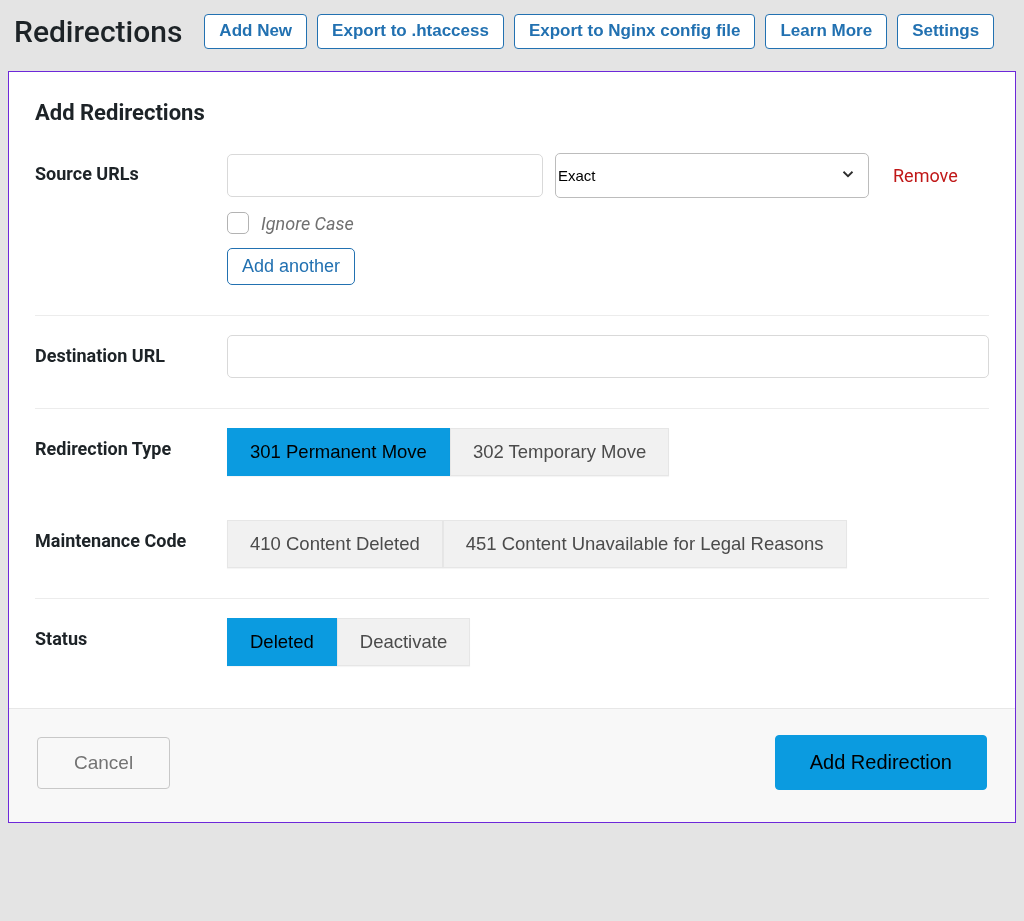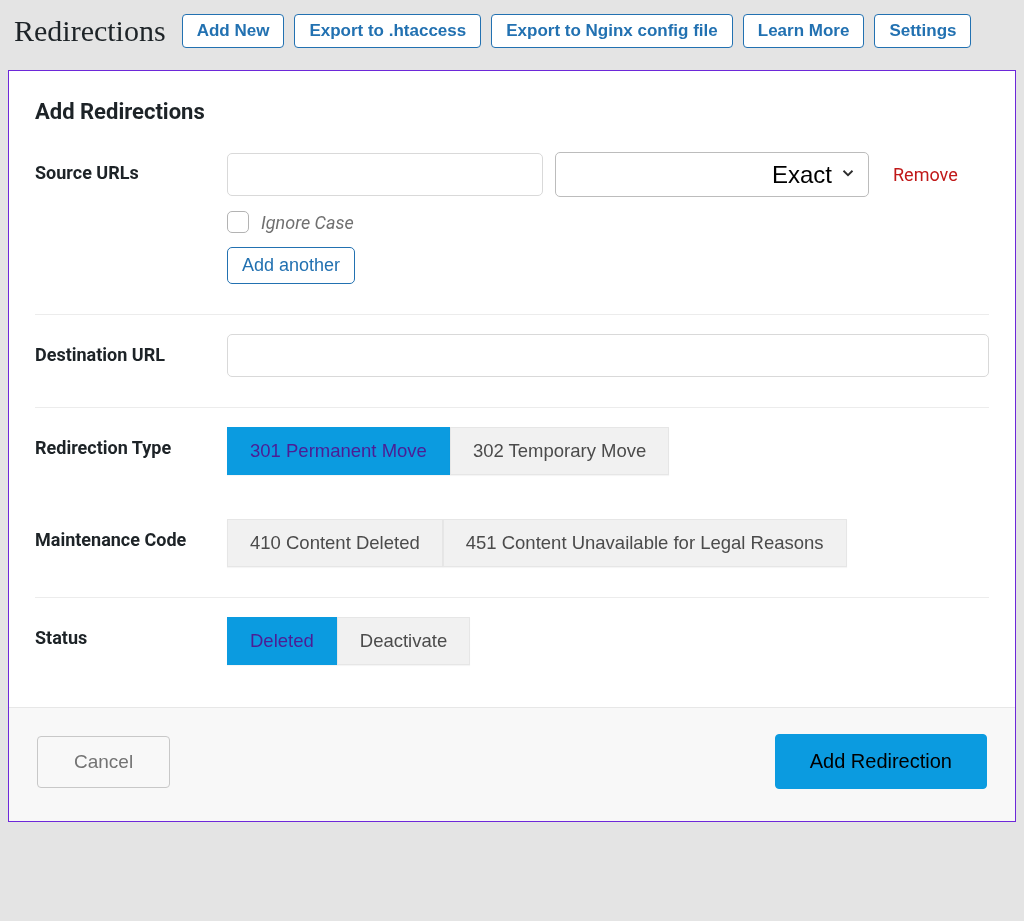--- a/index.html
+++ b/index.html
@@ -17,22 +17,21 @@
       display: flex;
       align-items: center;
       gap: 10px;
       padding: 6px 6px 22px 6px;
       flex-wrap: wrap;
     }
     .page-title {
       font-size: 30px;
       font-weight: 500;
       color: #1d2327;
-      margin-right: 6px;
-      font-family: Liberation Serif, serif;
+      margin-right: 12px;
     }
     .wp-btn {
       background: #fff;
       border: 1.5px solid #2271b1;
       color: #2271b1;
       font-weight: 600;
       font-size: 17px;
       padding: 6px 14px;
       border-radius: 4px;
       cursor: pointer;
@@ -91,25 +90,24 @@
     .select-wrap {
       position: relative;
       width: 314px;
     }
     .select-wrap select {
       width: 100%;
       height: 45px;
       border: 1px solid #bcbcbc;
       border-radius: 5px;
       background: #fff;
-      padding: 6px 36px 6px 26px;
-      font-size: 24px;
+      padding: 6px 36px 6px 2px;
+      font-size: 15px;
       -webkit-appearance: none; appearance: none;
       cursor: pointer;
-      text-align: right;
     }
     .select-wrap .chev {
       position: absolute;
       right: 12px; top: 50%; transform: translateY(-50%);
       pointer-events: none;
     }
 
     .remove-link {
       color: #c01818;
       font-size: 18px;
@@ -157,21 +155,21 @@
       font-size: 18.5px;
       padding: 12px 22px;
       cursor: pointer;
       font-weight: 400;
       white-space: nowrap;
       box-shadow: 0 1px 1px rgba(0,0,0,0.04);
     }
     .seg-btn.active {
       background: #0b9be0;
       border-color: #0b9be0;
-      color: #4c1d95;
+      color: #000000;
     }
 
     .card-actions {
       background: #f8f8f8;
       border-top: 1px solid #e7e7e7;
       display: flex;
       justify-content: space-between;
       align-items: center;
       padding: 26px 28px 32px 28px;
     }

